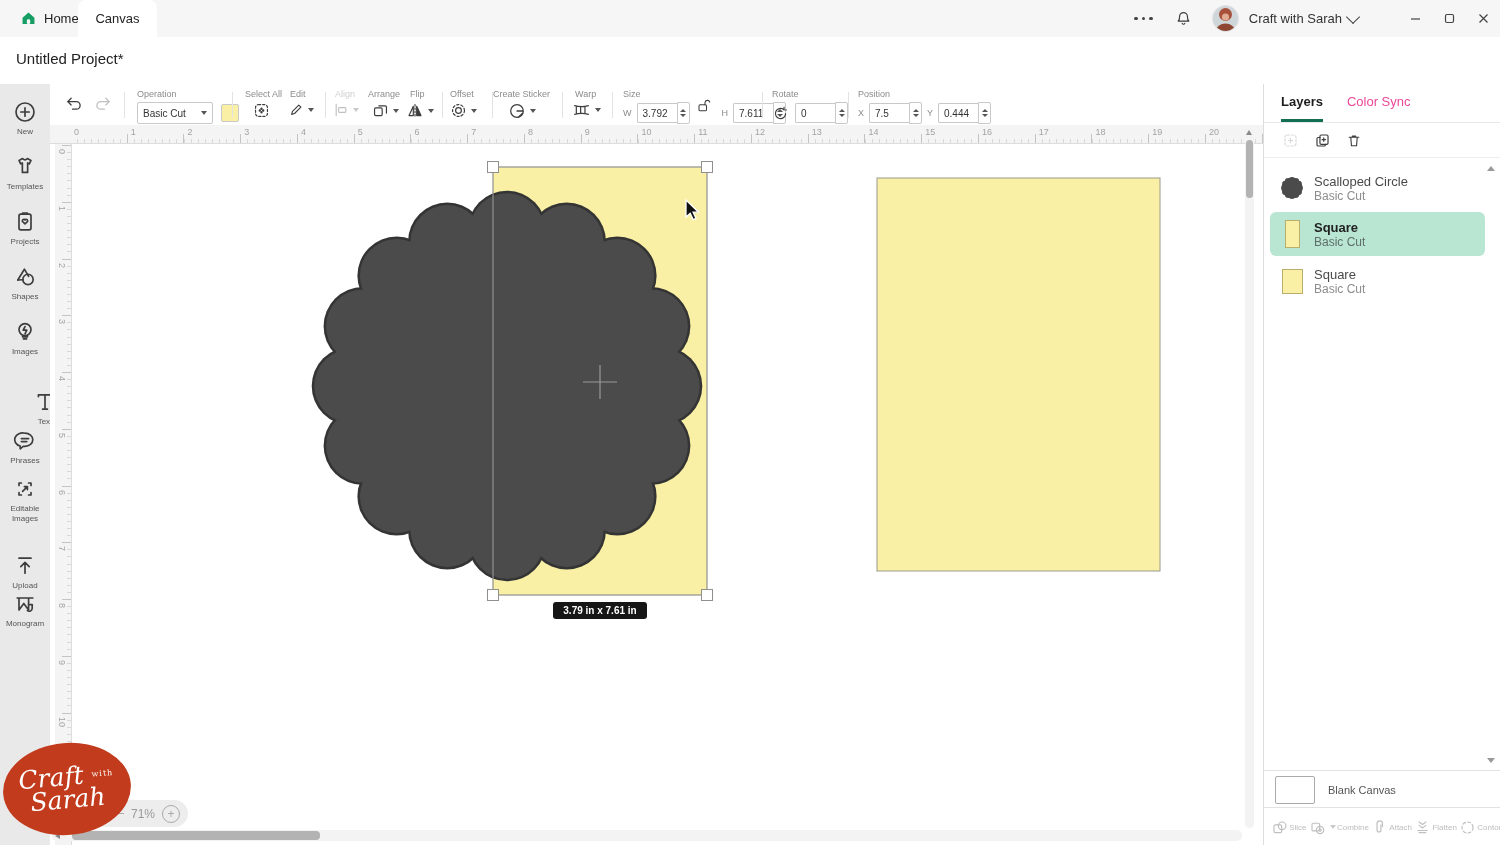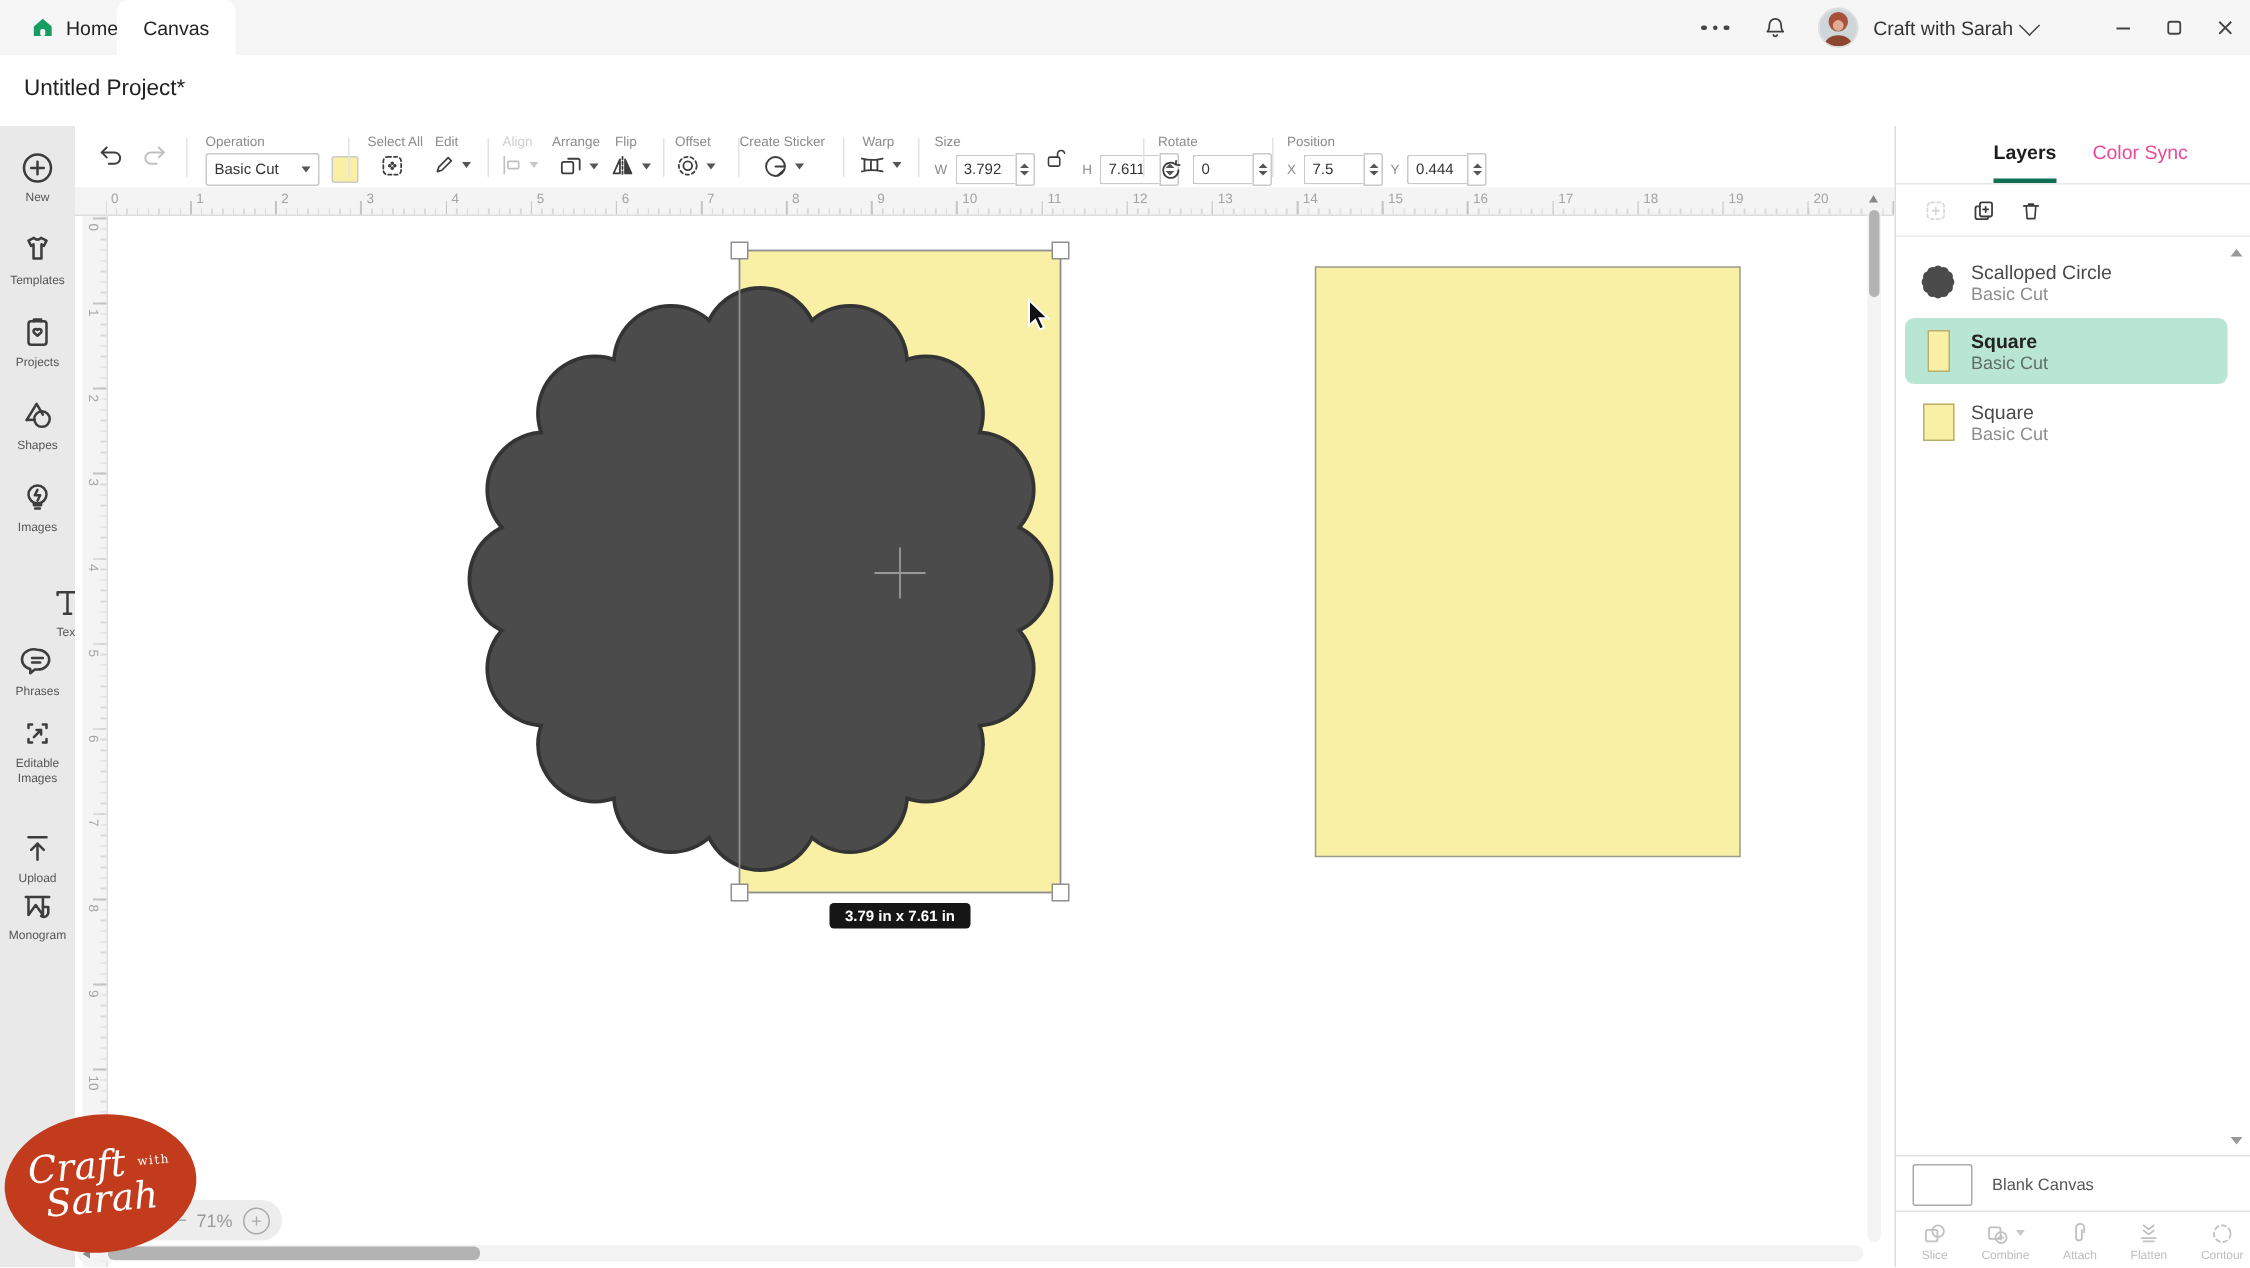--- a/index.html
+++ b/index.html
@@ -116,21 +116,21 @@
   .thumb-rect{background:#f9f0a5;border:1px solid #b9ae6c;}
   .scrollarr{position:absolute;width:0;height:0;border-left:4px solid transparent;border-right:4px solid transparent;}
   .scrollarr.up{border-bottom:5px solid #999;}
   .scrollarr.down{border-top:5px solid #999;}
   .blankrow{position:absolute;left:0;top:686px;width:237px;height:37px;border-top:1px solid #e2e2e2;
             display:flex;align-items:center;gap:13px;padding-left:11px;}
   .blankthumb{width:38px;height:26px;background:#fff;border:1px solid #aaa;border-radius:2px;}
   .blanklbl{font-size:11px;color:#555;}
   .actionbar{position:absolute;left:0;top:723px;width:237px;height:38px;border-top:1px solid #e2e2e2;
              display:flex;align-items:center;justify-content:space-around;padding:0 6px;}
-  .actitem{display:flex;flex-direction:column;align-items:center;gap:1px;}
+  .actitem{display:flex;flex-direction:row;align-items:center;gap:1px;}
   .actitem .lbl{font-size:8px;color:#bdbdbd;}
   .ico.gray{stroke:#c0c0c0;}
 </style>
 </head>
 <body>
 
 <div id="app">
 
   <div class="abs topbar">
     <div class="abs home-area">
@@ -546,21 +546,21 @@
   </div>
 
   <div class="abs cws-logo" style="background: rgb(193, 59, 28);">
     <div class="cws-l1"><span>Craft</span>
       <span class="small">with</span></div>
     <div class="cws-l2">Sarah</div>
   </div>
 
   <div class="abs rightpanel">
     <div class="rp-tabs">
-      <span class="rp-tab active" style="border-bottom-color: rgb(17, 110, 82); margin-left: 48px;">
+      <span class="rp-tab active" style="border-bottom-color: rgb(17, 110, 82);">
         <span>Layers</span>
       </span>
       <span class="rp-tab">
         <span>Color Sync</span>
       </span>
     </div>
     <div class="rp-icons">
       <svg width="17" height="17" viewBox="0 0 20 20" class="ico" style="stroke:#d8d8d8;">
         <rect x="3.5" y="3.5" width="13" height="13" rx="3" stroke-dasharray="2.5 2.2"></rect>
         <path d="M7.5 10 H12.5 M10 7.5 V12.5"></path>

